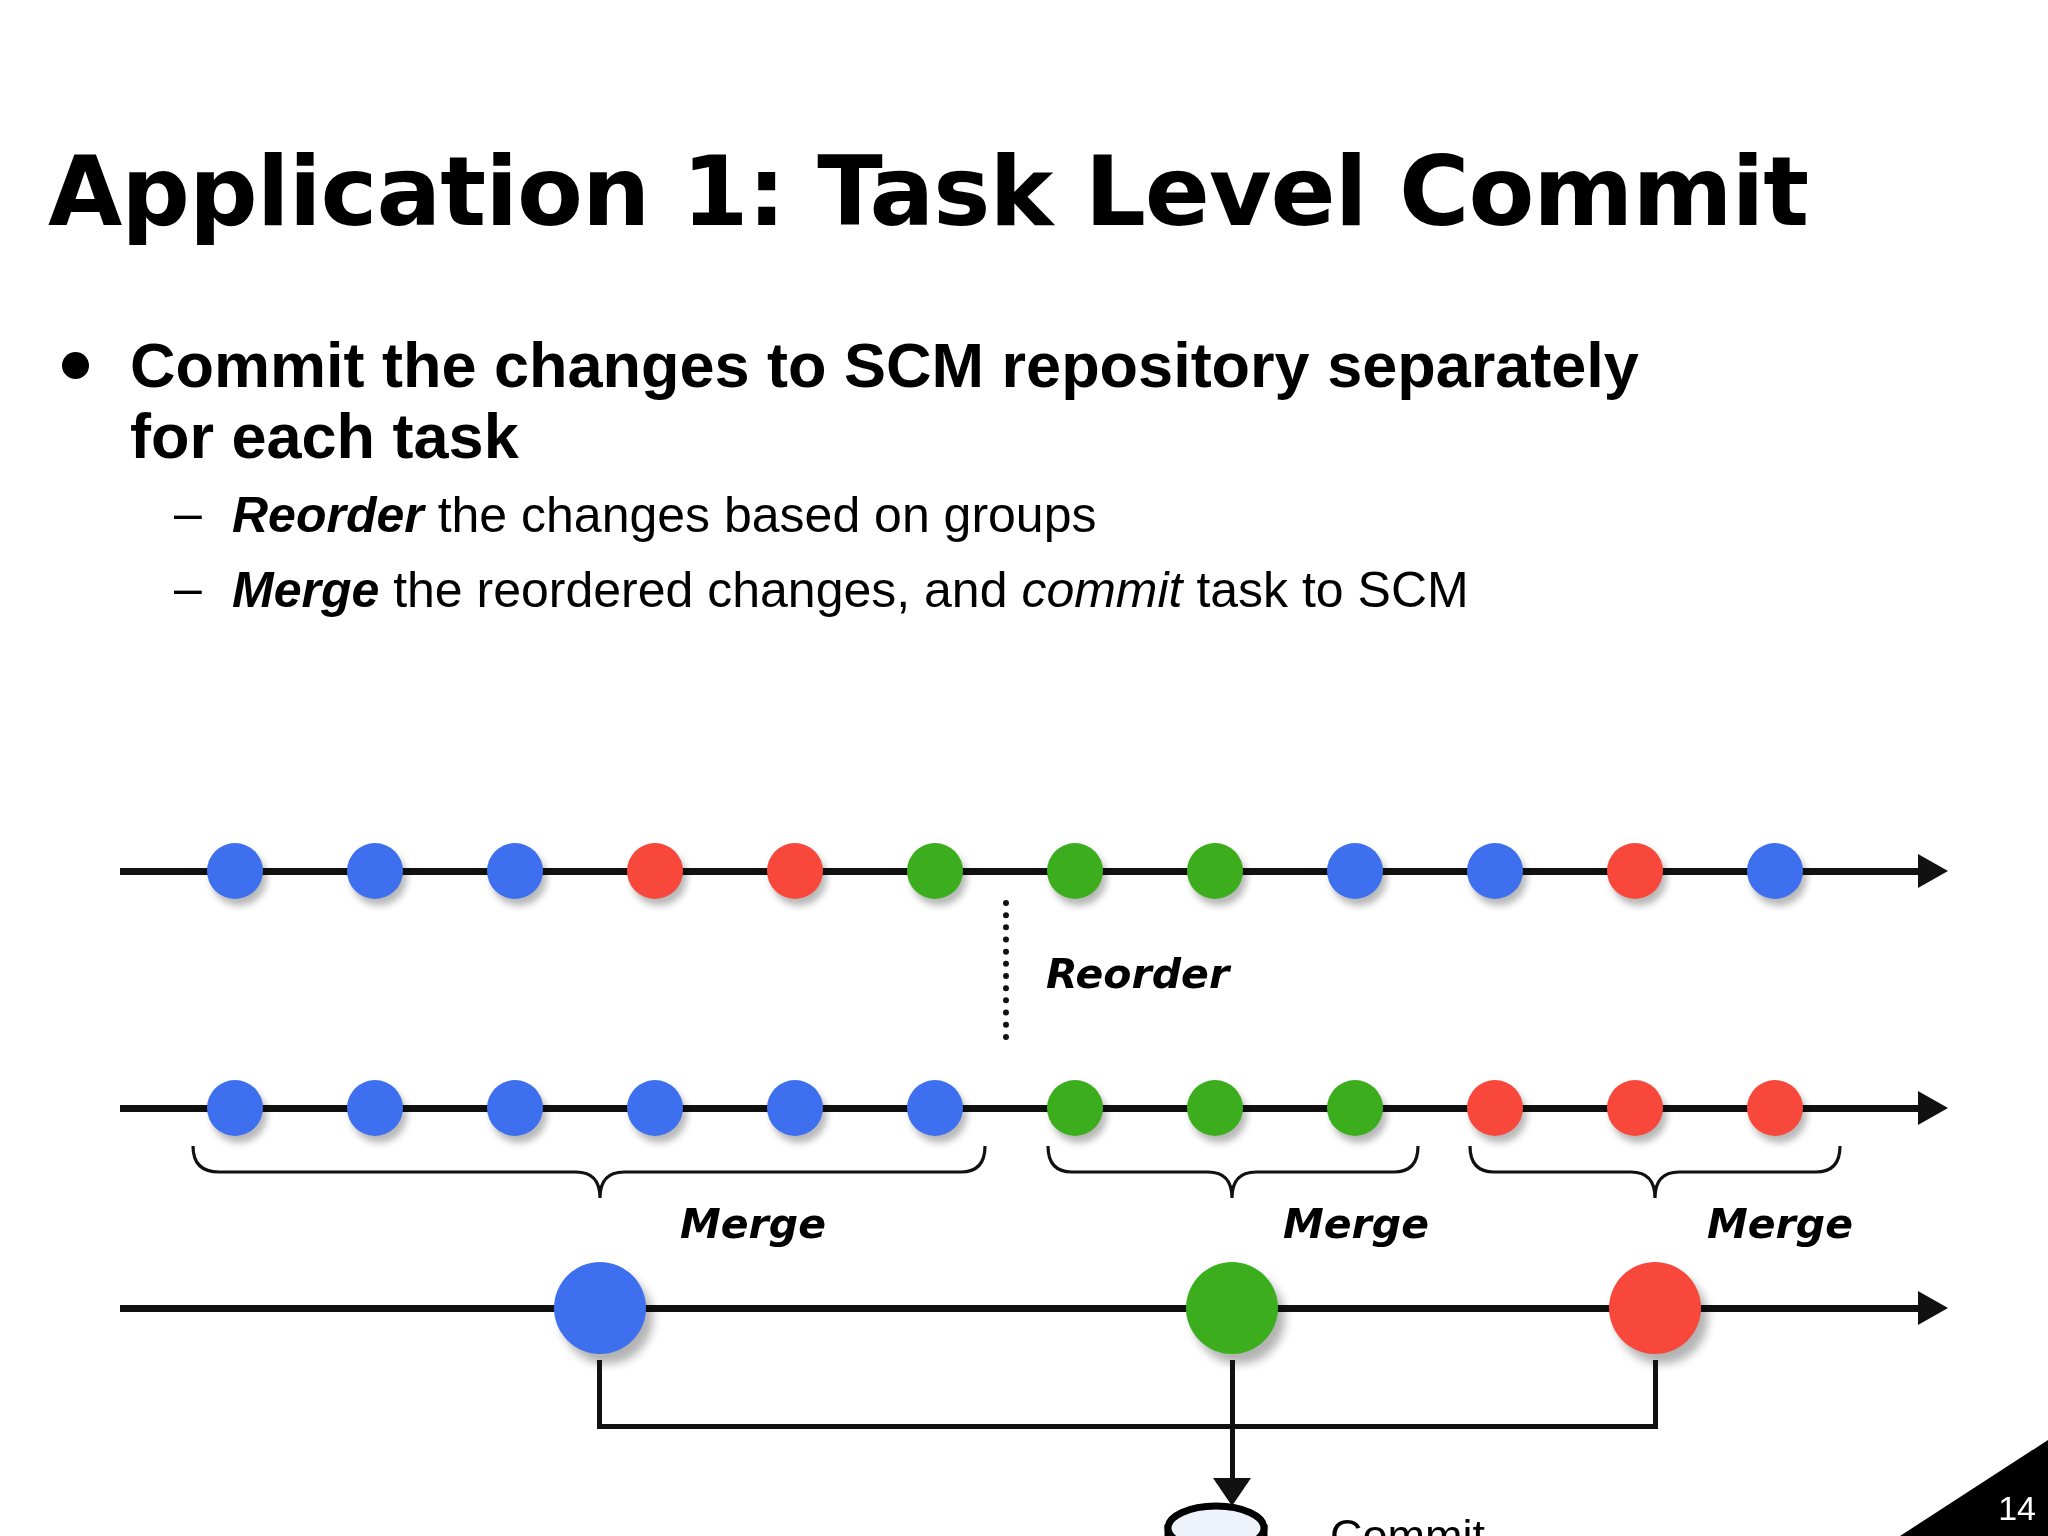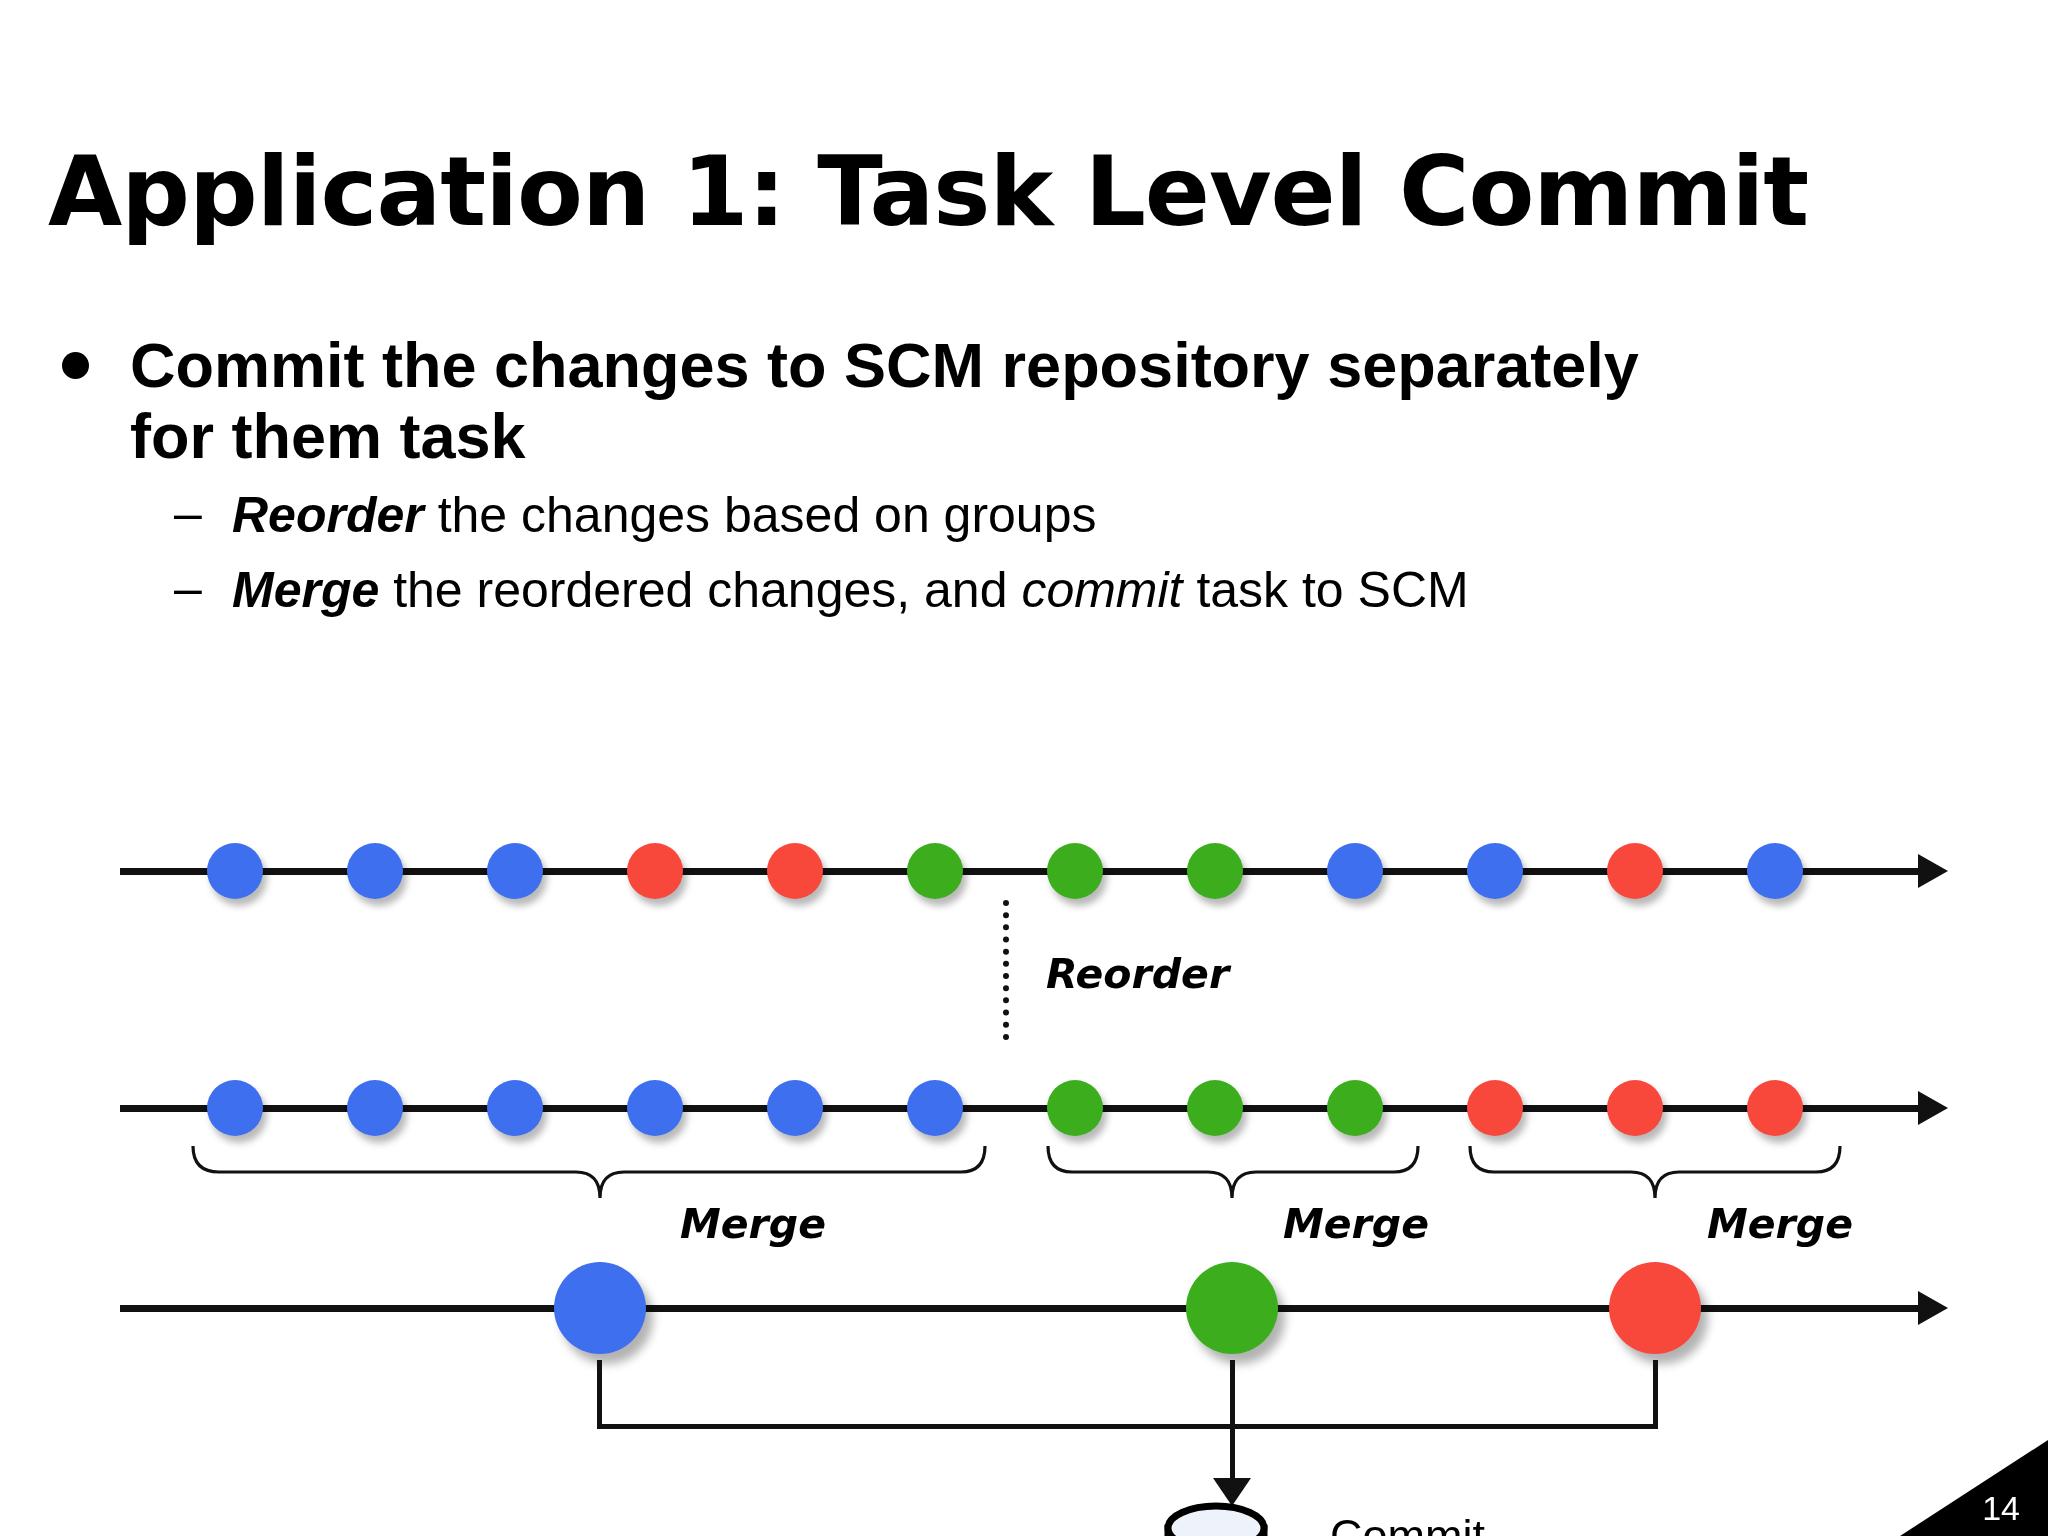--- a/index.html
+++ b/index.html
@@ -46,37 +46,37 @@
   .connector{position:absolute;background:#111;}
 
   #commit-label{position:absolute;font-family:"Liberation Sans",sans-serif;
                 font-size:45px;white-space:nowrap;}
 
   
   #corner{position:absolute;right:0;bottom:0;width:148px;height:96px;
           overflow:hidden;}
   #corner .tri{position:absolute;right:0;bottom:0;width:0;height:0;
           border-left:148px solid transparent;border-bottom:96px solid #000;}
-  #corner .num{position:absolute;right:28px;bottom:8px;color:#fff;
+  #corner .num{position:absolute;right:12px;bottom:8px;color:#fff;
           font-size:34px;font-family:"Liberation Sans",sans-serif;}
   svg{overflow:visible;}
 </style>
 </head>
 <body>
 
 <div id="slide">
 
   <h1 id="title">Application 1: Task Level Commit</h1>
 
   <div id="body">
 
     <div class="l1">
       <span class="dot"></span>
       <div>Commit the changes to SCM repository separately</div>
-      <div>for them task</div>
+      <div>for each task</div>
     </div>
 
     <div class="l2">
       <span class="dash">–</span>
       <span class="bi">Reorder</span><span> the changes based on groups</span>
     </div>
 
     <div class="l2">
       <span class="dash">–</span>
       <span class="bi">Merge</span><span> the reordered changes, and </span><span class="it">commit</span><span> task to SCM</span>

